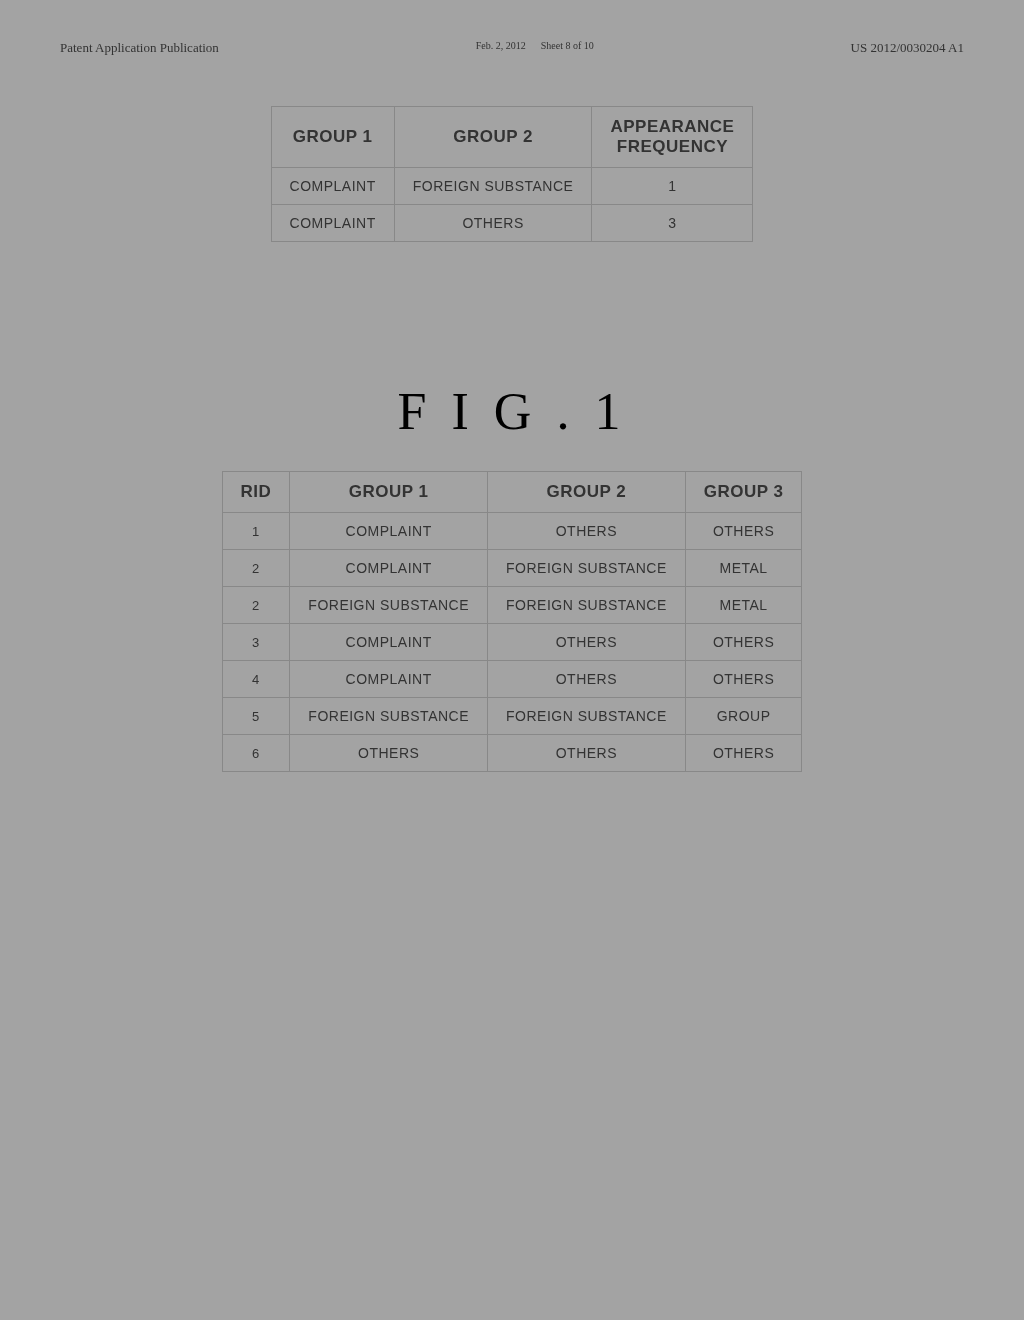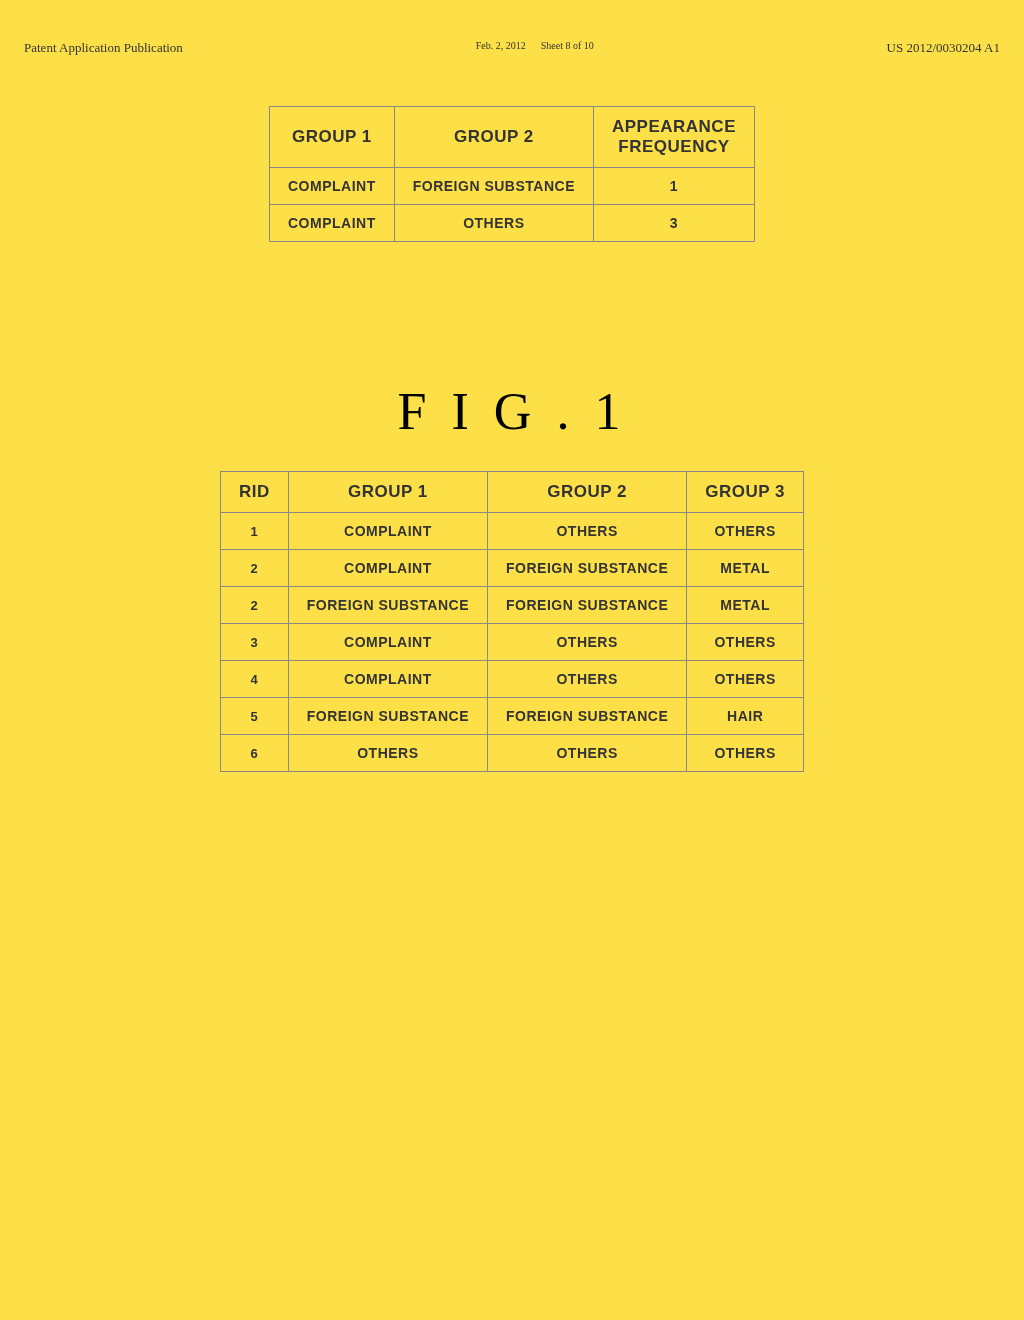--- a/index.html
+++ b/index.html
@@ -7,22 +7,22 @@
       background: #fff;
       font-family: 'Times New Roman', Times, serif;
       width: 1024px;
       min-height: 1320px;
       position: relative;
     }
 
     .page {
       width: 1024px;
       min-height: 1320px;
-      padding: 40px 24px;
-      background: #fde047;
+      padding: 40px 60px;
+      background: #a3a3a3;
     }
 
     
     .header {
       display: flex;
       justify-content: space-between;
       align-items: flex-start;
       border-bottom: none;
       margin-bottom: 50px;
       font-size: 13px;
@@ -62,21 +62,21 @@
     table {
       border-collapse: collapse;
       font-size: 14px;
       font-family: Arial, sans-serif;
     }
 
     table th, table td {
       border: 1.5px solid #888;
       padding: 10px 18px;
       text-align: center;
-      font-weight: bold;
+      font-weight: normal;
       color: #333;
       letter-spacing: 0.5px;
     }
 
     table th {
       font-weight: bold;
       font-size: 17px;
     }
 
     
@@ -179,21 +179,21 @@
         <tr>
           <td>4</td>
           <td>COMPLAINT</td>
           <td>OTHERS</td>
           <td>OTHERS</td>
         </tr>
         <tr>
           <td>5</td>
           <td>FOREIGN SUBSTANCE</td>
           <td>FOREIGN SUBSTANCE</td>
-          <td>HAIR</td>
+          <td>GROUP</td>
         </tr>
         <tr>
           <td>6</td>
           <td>OTHERS</td>
           <td>OTHERS</td>
           <td>OTHERS</td>
         </tr>
       </tbody>
     </table>
   </div>

